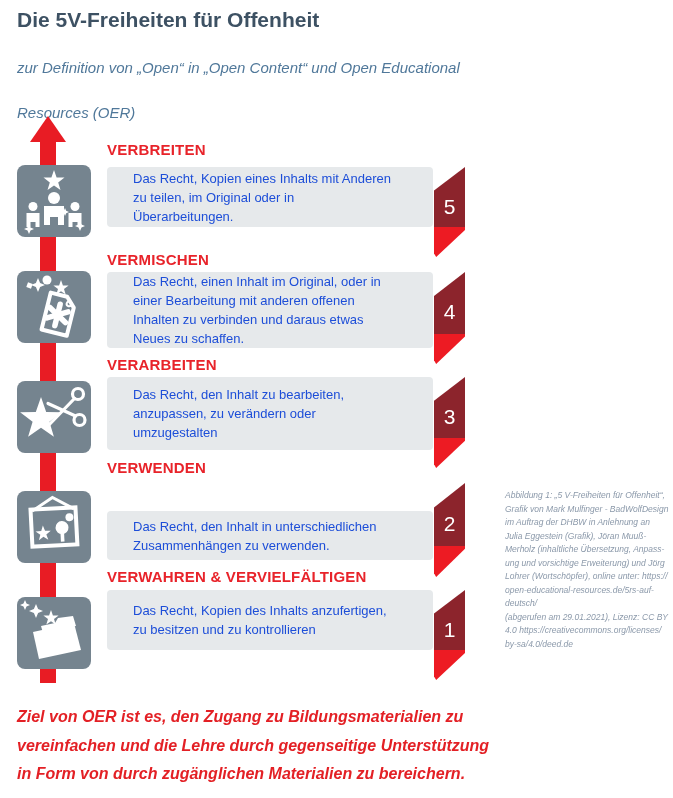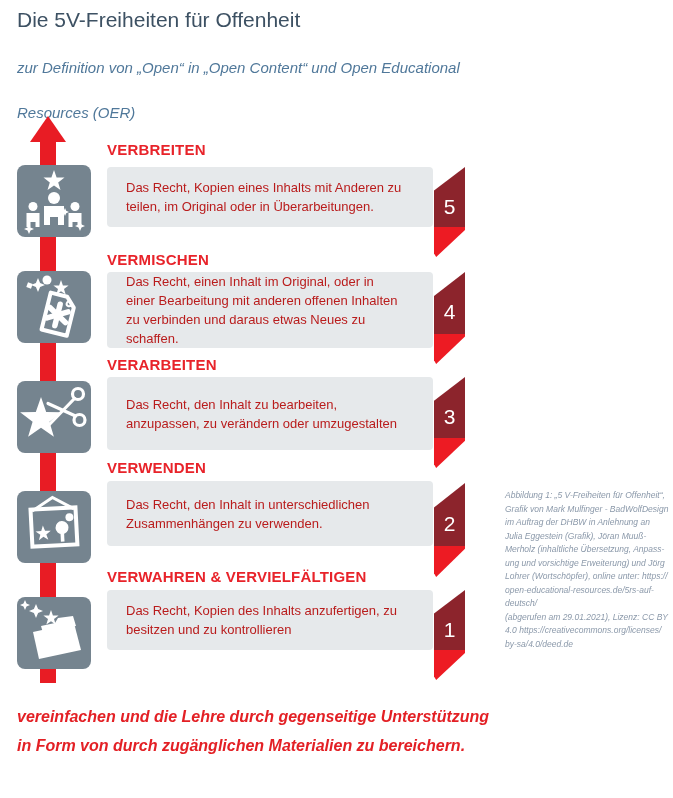--- a/index.html
+++ b/index.html
@@ -1,19 +1,19 @@
 <!DOCTYPE html>
 <html><head>
 <meta charset="utf-8">
 <style>
   html,body{margin:0;padding:0;background:#fff;}
   .canvas{position:relative;width:673px;height:798px;background:#ffffff;
           font-family:"Liberation Sans",sans-serif;overflow:hidden;}
 
-  .page-title{position:absolute;left:17px;top:8px;font-size:21px;font-weight:normal;
+  .page-title{position:absolute;left:17px;top:8px;font-size:21px;font-weight:bold;
               color:#3d5163;}
   .subtitle-line{position:absolute;left:17px;font-size:15px;font-style:italic;
                  color:#50789a;white-space:nowrap;}
   .subtitle-line.l1{top:59px;}
   .subtitle-line.l2{top:92px;margin-top:12px;}
 
   
   .arrow-stripe{position:absolute;left:40px;top:140px;width:16px;height:543px;
                 background:#e81c24;z-index:1;}
   .arrow-head{position:absolute;left:30px;top:116px;width:0;height:0;z-index:1;
@@ -23,34 +23,34 @@
   
   .icon-tile{position:absolute;left:17px;width:74px;height:72px;z-index:2;line-height:0;}
   .icon-tile svg{display:block;}
 
   
   .sec-title{position:absolute;left:107px;font-size:15px;font-weight:bold;
              letter-spacing:.2px;color:#e8232a;white-space:nowrap;}
   .sec-box{position:absolute;left:107px;width:326px;background:#e6e9eb;border-radius:4px;
            display:flex;flex-direction:column;justify-content:center;box-sizing:border-box;
            padding:0 30px 0 18px;}
-  .sec-box p{margin:1px;font-size:13px;line-height:19px;color:#b91c1c;}
+  .sec-box p{margin:8px;font-size:13px;line-height:19px;color:#1d4ed8;}
 
   
   .ribbon{position:absolute;left:434px;width:31px;z-index:3;
           clip-path:polygon(0 26%,100% 0,100% 70%,7% 100%,0 96%);
           background:linear-gradient(180deg,#8c242c 0 67%,#ed1b23 67% 100%);}
   .ribbon span{position:absolute;left:0;right:0;top:44%;transform:translateY(-50%);
                text-align:center;color:#ffffff;font-size:21px;}
 
   
   .t1{top:141px}.b1{top:167px;height:60px}.r1{top:167px;height:90px}.i1{top:165px}
   .t2{top:251px}.b2{top:272px;height:76px}.r2{top:272px;height:92px}.i2{top:271px}
   .t3{top:356px}.b3{top:377px;height:73px}.r3{top:377px;height:91px}.i3{top:381px}
-  .t4{top:459px}.b4{top:481px;height:65px}.r4{top:483px;height:94px}.i4{top:491px}
+  .t4{top:459px}.b4{top:511px;height:49px}.r4{top:483px;height:94px}.i4{top:491px}
   .t5{top:568px}.b5{top:590px;height:60px}.r5{top:590px;height:90px}.i5{top:597px}
 
   
   .caption{position:absolute;left:505px;top:489px;width:170px;}
   .caption div{font-size:8.5px;font-style:italic;color:#8b99aa;line-height:13.5px;
                white-space:nowrap;}
 
   
   .footer{position:absolute;left:17px;top:703px;width:640px;}
   .footer div{font-size:16px;font-weight:bold;font-style:italic;color:#e32025;
@@ -190,17 +190,18 @@
     <div>ung und vorsichtige Erweiterung) und Jörg</div>
     <div>Lohrer (Wortschöpfer), online unter: https://</div>
     <div>open-educational-resources.de/5rs-auf-</div>
     <div>deutsch/</div>
     <div>(abgerufen am 29.01.2021), Lizenz: CC BY</div>
     <div>4.0 https://creativecommons.org/licenses/</div>
     <div>by-sa/4.0/deed.de</div>
   </div>
 
   <div class="footer">
+    <div>Ziel von OER ist es, den Zugang zu Bildungsmaterialien zu</div>
     <div>vereinfachen und die Lehre durch gegenseitige Unterstützung</div>
     <div>in Form von durch zugänglichen Materialien zu bereichern.</div>
   </div>
 
 </div>
 
 </body></html>

